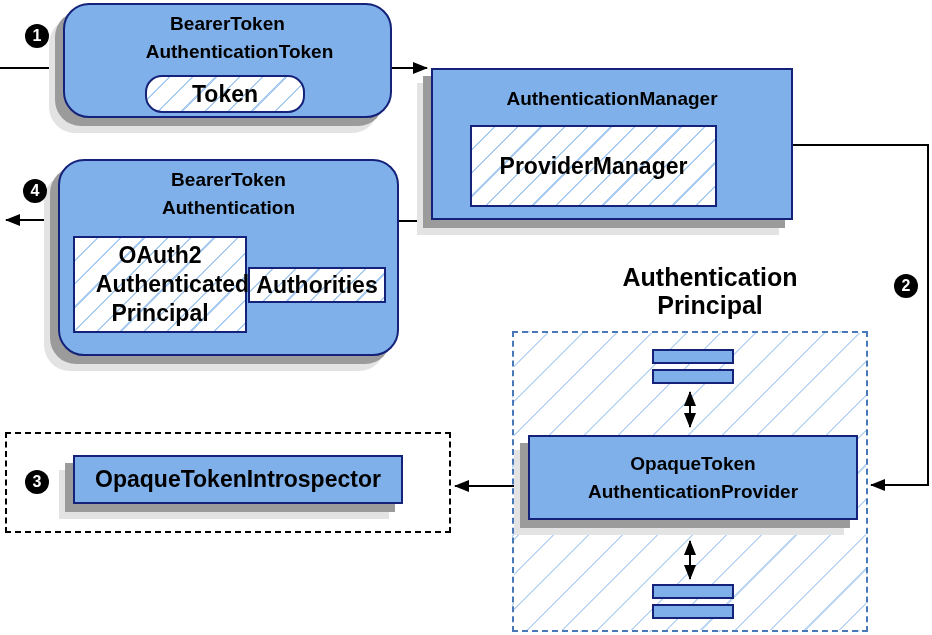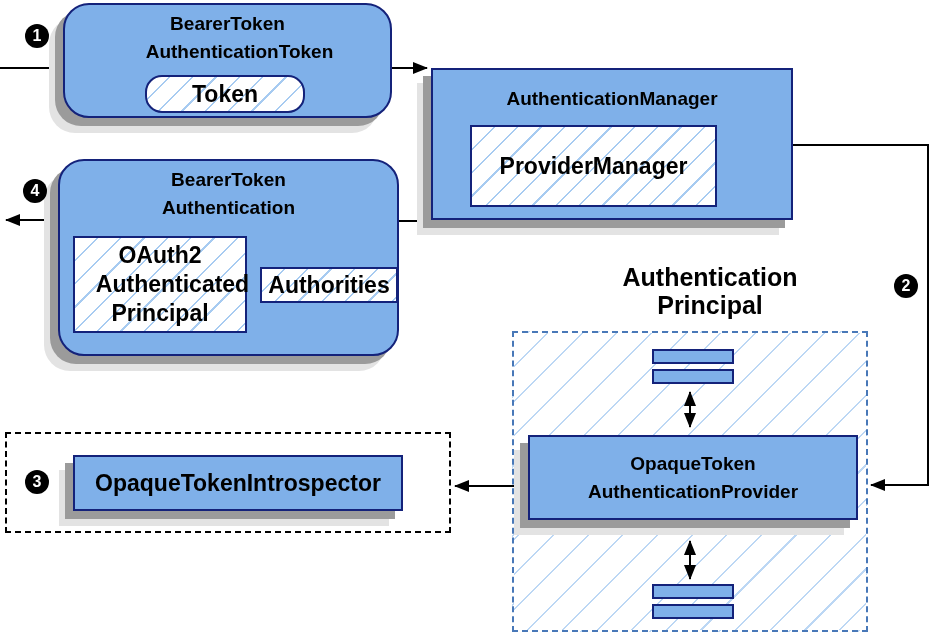--- a/index.html
+++ b/index.html
@@ -111,21 +111,21 @@
   <div class="node rounded" style="left:58px;top:159px;width:341px;height:197px;">
     <div class="node-title" style="margin-top:5px;">
       <span style="display:block;">BearerToken</span>
       <span style="display:block;">Authentication</span>
     </div>
     <div class="inner" style="left:13px;top:75px;width:174px;height:97px;line-height:29px;">
       <span style="display:block;">OAuth2</span>
       <span style="display:block;margin-left:25px;">Authenticated</span>
       <span style="display:block;">Principal</span>
     </div>
-    <div class="inner" style="left:200px;top:106px;width:138px;height:36px;">
+    <div class="inner" style="left:188px;top:106px;width:138px;height:36px;">
       <span>Authorities</span>
     </div>
   </div>
 
   <div class="free-label" style="left:585px;top:263px;width:250px;">
     <span style="display:block;">Authentication</span>
     <span style="display:block;">Principal</span>
   </div>
 
   <div class="bar" style="left:652px;top:349px;"></div>
@@ -133,17 +133,17 @@
   <div class="bar" style="left:652px;top:584px;"></div>
   <div class="bar" style="left:652px;top:604px;"></div>
 
   <div class="node flex-center" style="left:528px;top:435px;width:330px;height:85px;">
     <div class="node-title">
       <span style="display:block;">OpaqueToken</span>
       <span style="display:block;">AuthenticationProvider</span>
     </div>
   </div>
 
-  <div class="node flex-center" style="left:73px;top:455px;width:330px;height:56px;font-size:23px;">
+  <div class="node flex-center" style="left:73px;top:455px;width:330px;height:49px;font-size:23px;">
     <span>OpaqueTokenIntrospector</span>
   </div>
 
 </div>
 
 </body></html>

